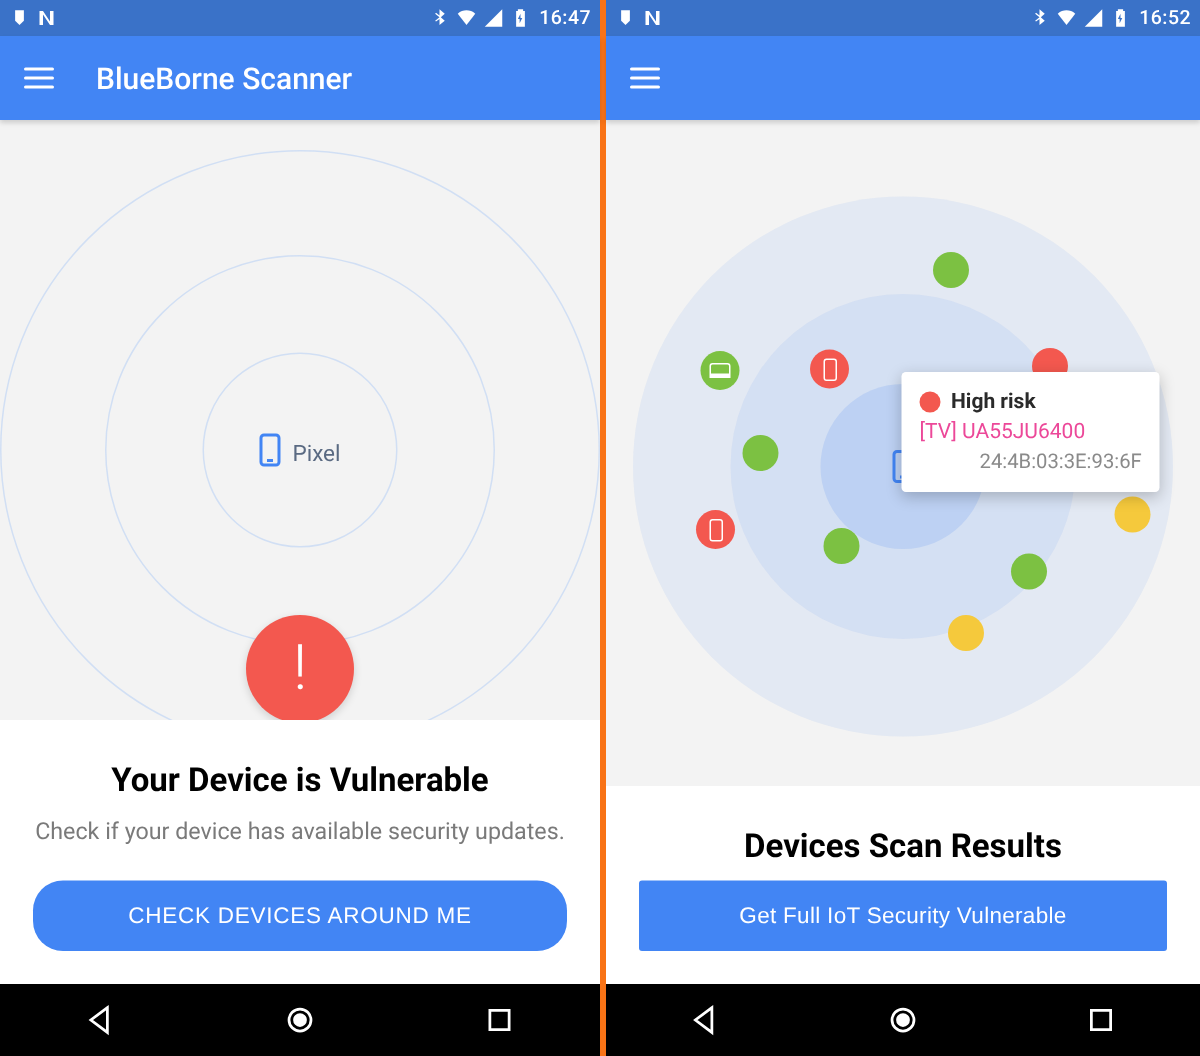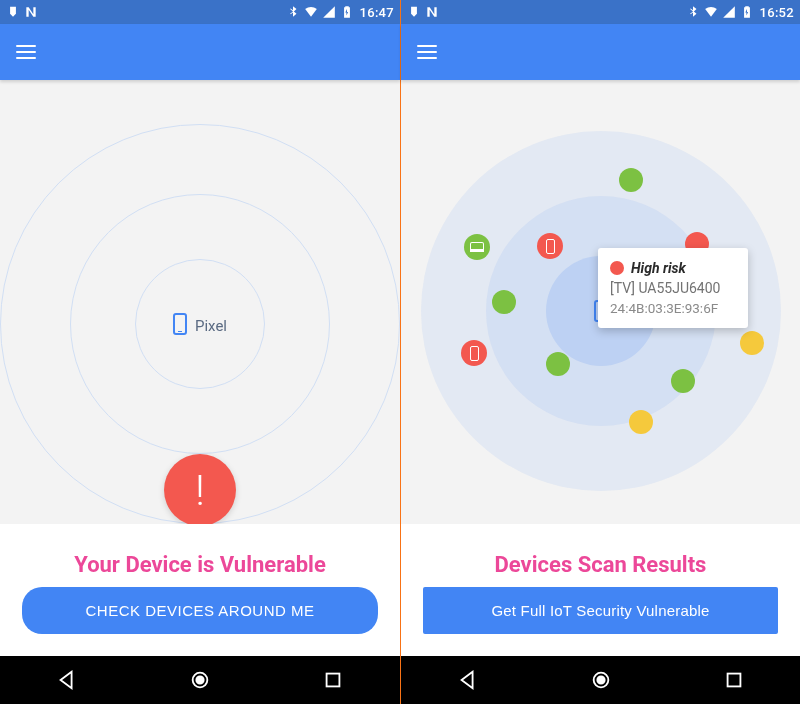--- a/index.html
+++ b/index.html
@@ -11,21 +11,21 @@
     display: flex;
   }
   .phone {
     width: 400px;
     height: 704px;
     display: flex;
     flex-direction: column;
     position: relative;
     background: #fff;
   }
-  .phone + .phone { border-left: 1px solid #f97316; }
+  .phone + .phone { border-left: 4px solid #f97316; }
 
   
   .statusbar {
     height: 24px;
     background: #3a72c8;
     color: #fff;
     display: flex;
     align-items: center;
     padding: 0 6px;
     font-size: 12px;
@@ -94,31 +94,31 @@
   .dot .inner-icon{ width:9px; height:15px; border:1.5px solid #fff; border-radius:2px;}
   .laptop-icon{ width:14px; height:10px; border:1.5px solid #fff; border-bottom-width:3px; border-radius:2px 2px 0 0;}
 
   
   .tooltip{
     position:absolute; background:#fff; border-radius:3px;
     box-shadow:0 3px 10px rgba(0,0,0,0.22);
     padding:10px 12px; font-size:14px; line-height:1.45;
     min-width:150px;
   }
-  .tooltip .row1{display:flex;align-items:center;gap:7px;font-weight:700;color:#2a2a2a;font-style:italic;}
+  .tooltip .row1{display:flex;align-items:center;gap:7px;font-weight:700;color:#2a2a2a;}
   .tooltip .risk-dot{width:14px;height:14px;border-radius:50%;}
-  .tooltip .row2{color:#737373;}
-  .tooltip .row3{color:#8a8a8a;font-size:13.5px;}
+  .tooltip .row2{color:#ec4899;}
+  .tooltip .row3{color:#8a8a8a;font-size:13.5px;margin-left:40px;}
 
   
   .card{
     background:#fff; padding:28px 22px 22px; text-align:center;
     box-shadow:0 -1px 2px rgba(0,0,0,0.02);
   }
-  .card h2{ font-size:22px; font-weight:700; color:#ec4899; margin-bottom:10px;}
+  .card h2{ font-size:22px; font-weight:700; color:#000000; margin-bottom:10px;}
   .card p{ font-size:15.5px; color:#7a7a7a; line-height:1.45; margin-bottom:22px;}
   .cta{
     width:100%; background:#4285f4; color:#fff; border:none;
     padding:15px 10px; font-size:15px; letter-spacing:0.2px; font-weight:500;
     cursor:pointer; border-radius:2px;
   }
   .cta.upper{ text-transform:uppercase; letter-spacing:0.5px;border-radius:20px;}
 
   
   .navbar{
@@ -169,39 +169,41 @@
       <span class="time">16:47</span>
     </div>
   </div>
 
   <div class="appbar">
     <div class="hamburger">
         <span></span>
         <span></span>
         <span></span>
       </div>
+    <div class="appbar-title">BlueBorne Scanner</div>
   </div>
 
   <div class="viz">
     <div class="rings">
       <div class="ring" style="width:130px;height:130px;"></div>
       <div class="ring" style="width:260px;height:260px;"></div>
       <div class="ring" style="width:400px;height:400px;"></div>
     </div>
     <div class="center-device">
       <span class="phone-glyph"></span>
       <span>Pixel</span>
     </div>
     <div class="alert-badge">
       <span>!</span>
     </div>
   </div>
 
   <div class="card">
     <h2>Your Device is Vulnerable</h2>
+    <p>Check if your device has available security updates.</p>
     <button class="cta upper">CHECK DEVICES AROUND ME</button>
   </div>
 
   <div class="navbar">
     <div class="navbtn">
         <svg viewBox="0 0 24 24" fill="none" stroke="#fff" stroke-width="2">
           <path d="M17 3L5 12l12 9V3z" fill="none"></path>
         </svg>
       </div>
     <div class="navbtn">

